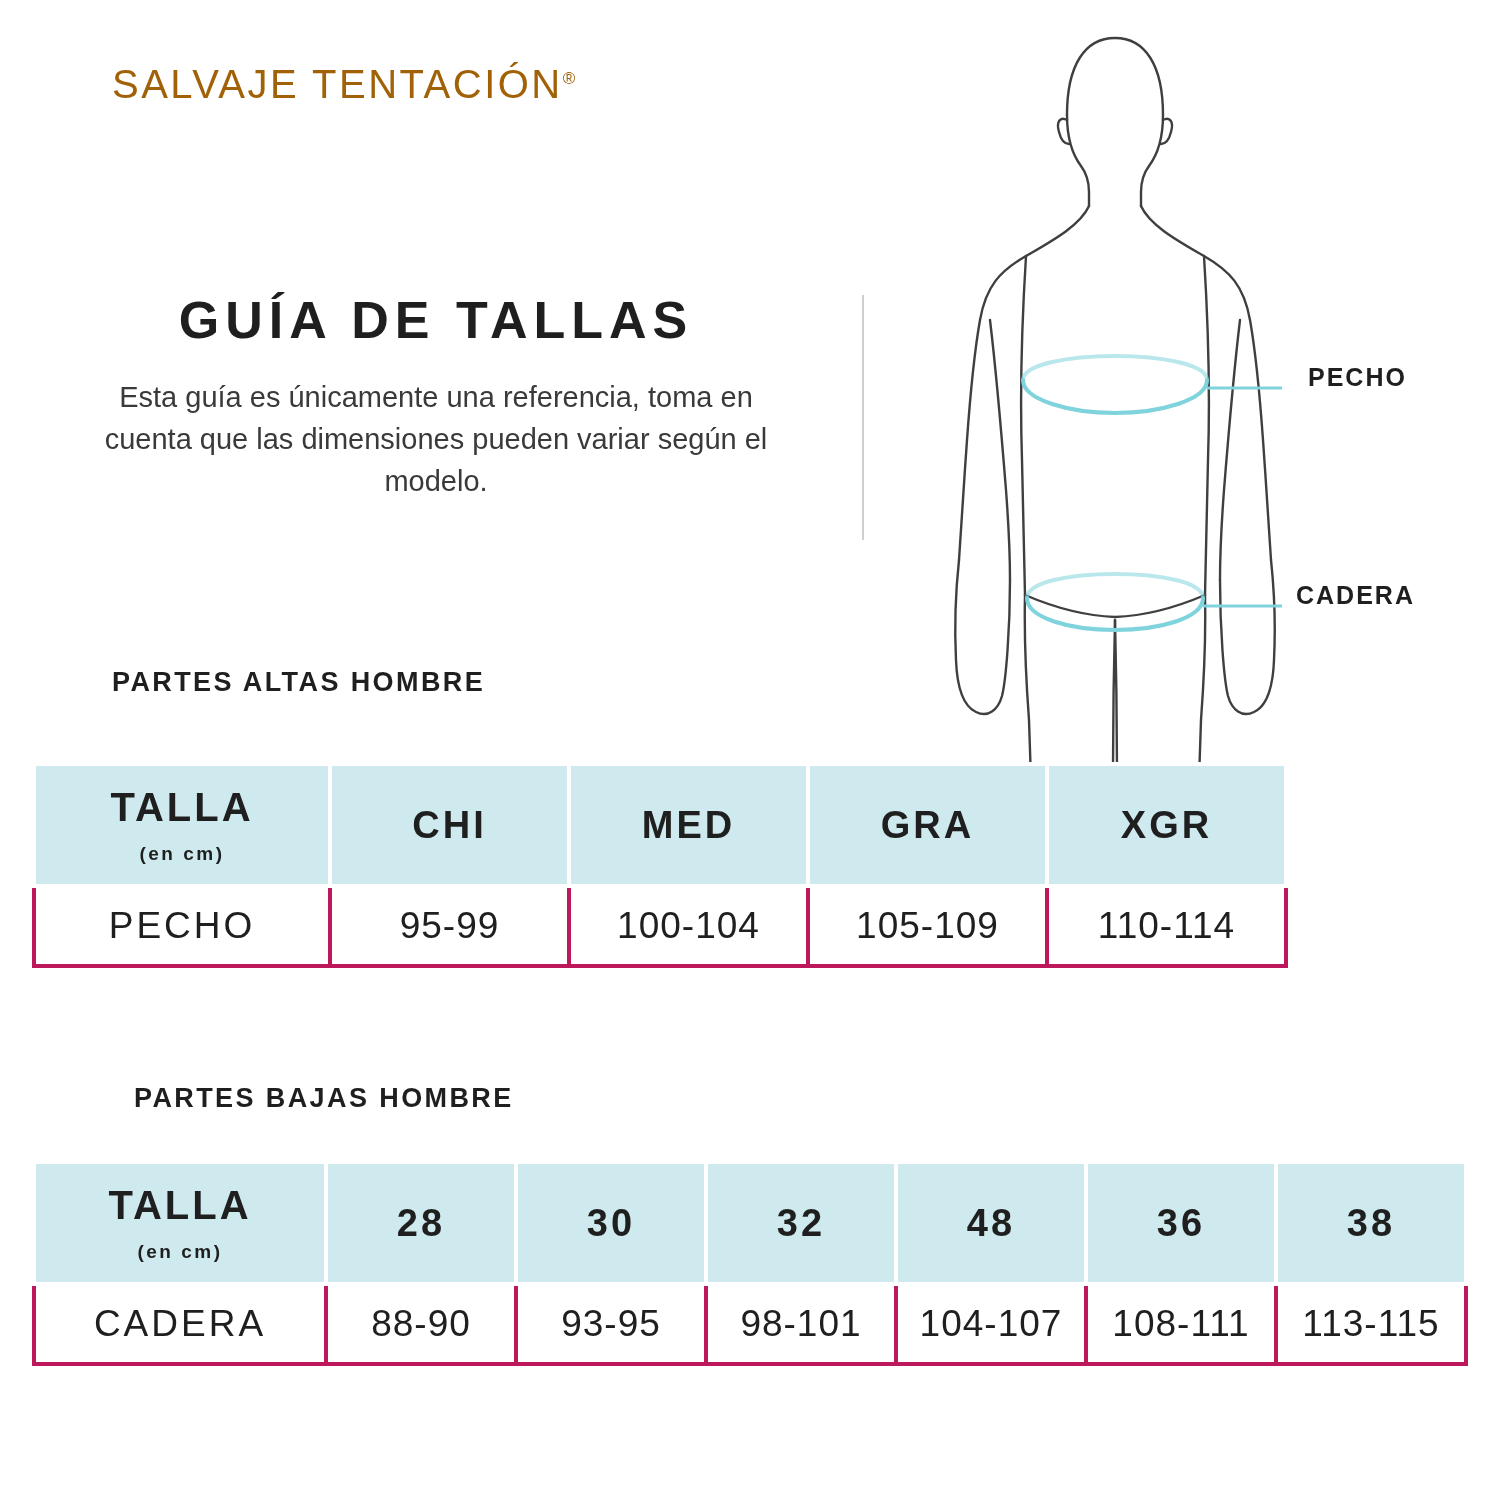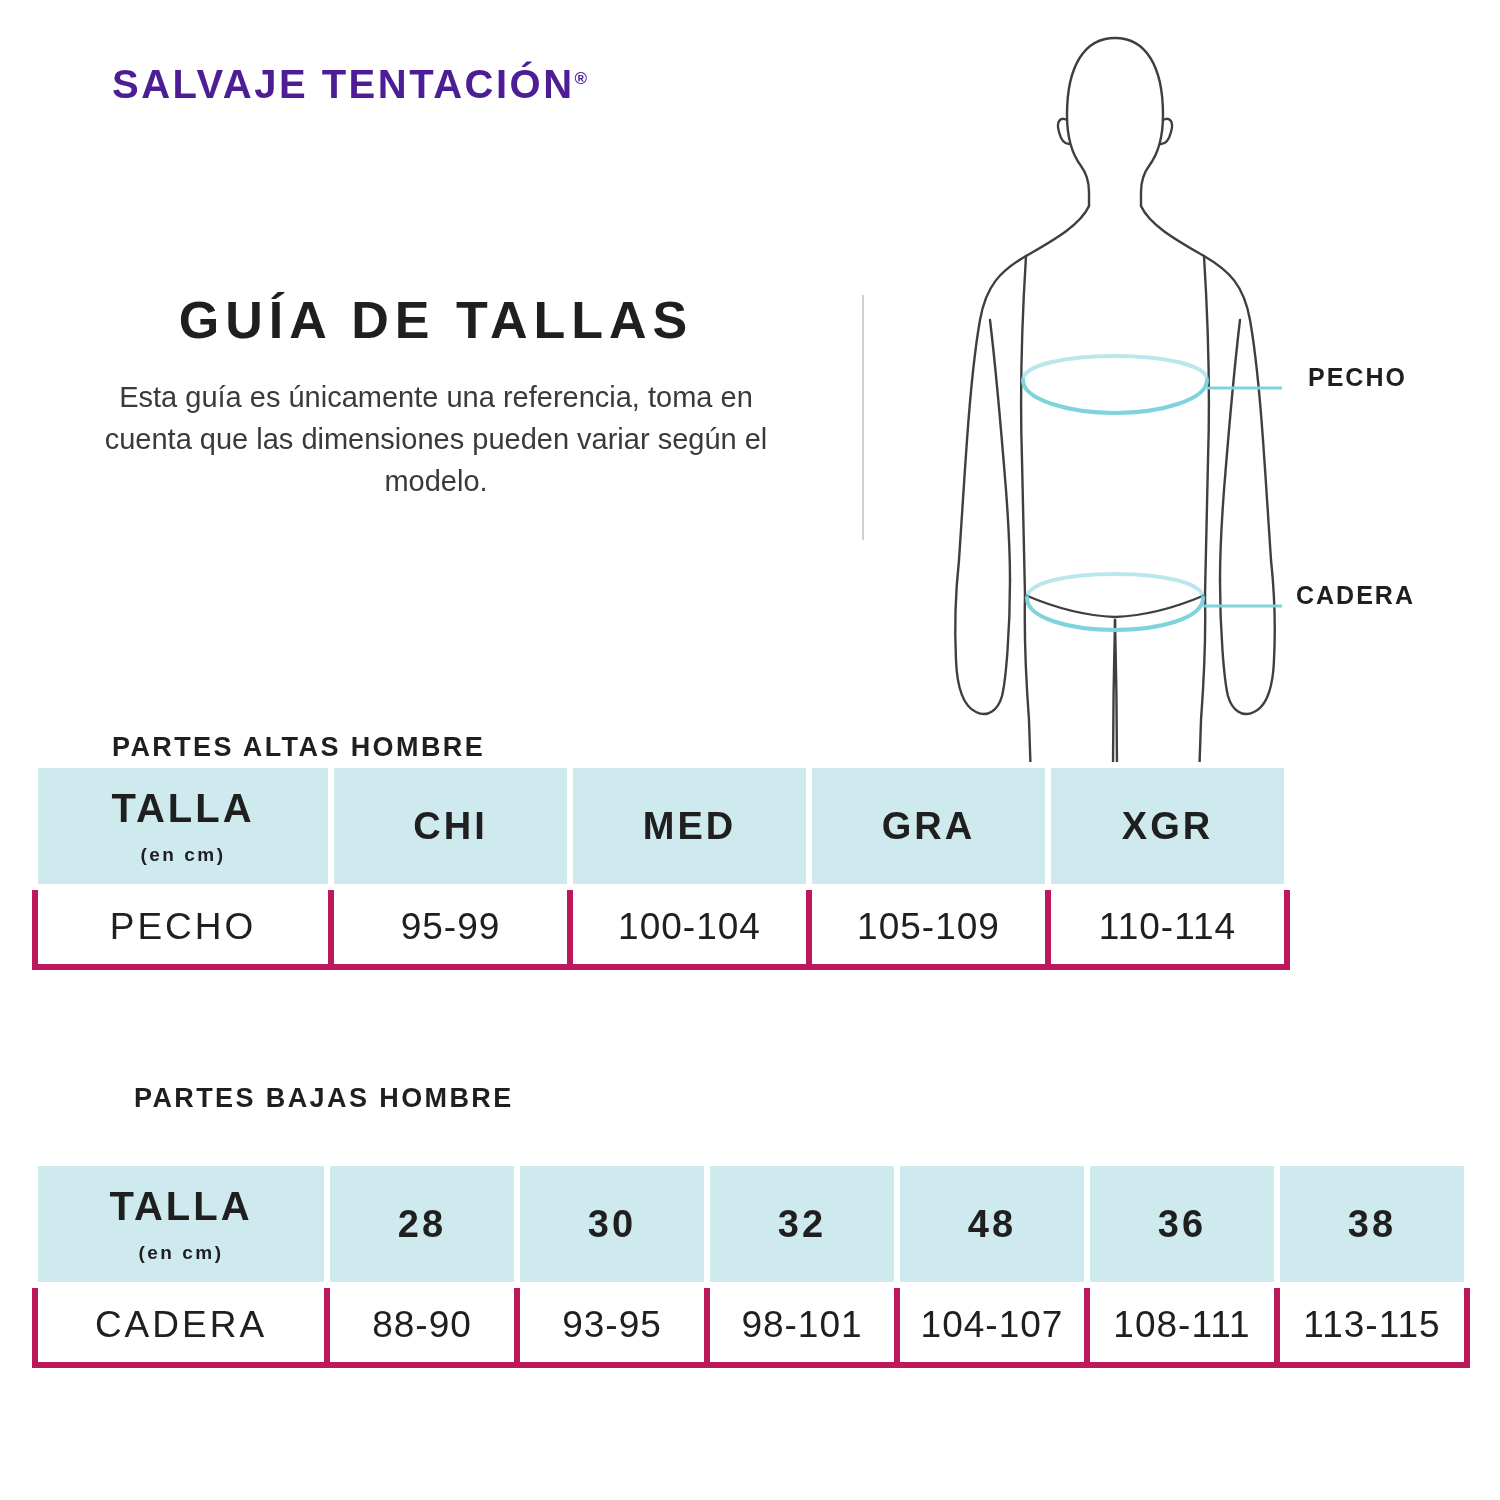--- a/index.html
+++ b/index.html
@@ -17,23 +17,23 @@
     height: 1500px;
     background: #ffffff;
   }
 
   
   .brand {
     position: absolute;
     left: 112px;
     top: 62px;
     font-size: 40px;
-    font-weight: 700;
+    font-weight: 400;
     letter-spacing: 2.5px;
-    color: #4c1d95;
+    color: #a16207;
     white-space: nowrap;
     text-align: right;
   }
   .brand .reg {
     font-size: 17px;
     vertical-align: super;
     letter-spacing: 0;
   }
 
   
@@ -97,31 +97,31 @@
   }
 
   
   .section-heading {
     position: absolute;
     font-size: 27px;
     font-weight: 700;
     letter-spacing: 2.4px;
     color: #1f1f1f;
   }
-  #heading-altas { left: 112px; top: 732px; }
+  #heading-altas { left: 112px; top: 667px; }
   #heading-bajas { left: 112px; top: 1083px; margin-left: 22px; }
 
   
   table {
     position: absolute;
     border-collapse: collapse;
     table-layout: fixed;
   }
   table td {
-    border: 6px solid #be185d;
+    border: 4px solid #be185d;
     text-align: center;
     vertical-align: middle;
     color: #1f1f1f;
   }
   .hdr td {
     background: #cfeaee;
     height: 122px;
     font-size: 38px;
     font-weight: 600;
     letter-spacing: 3px;

